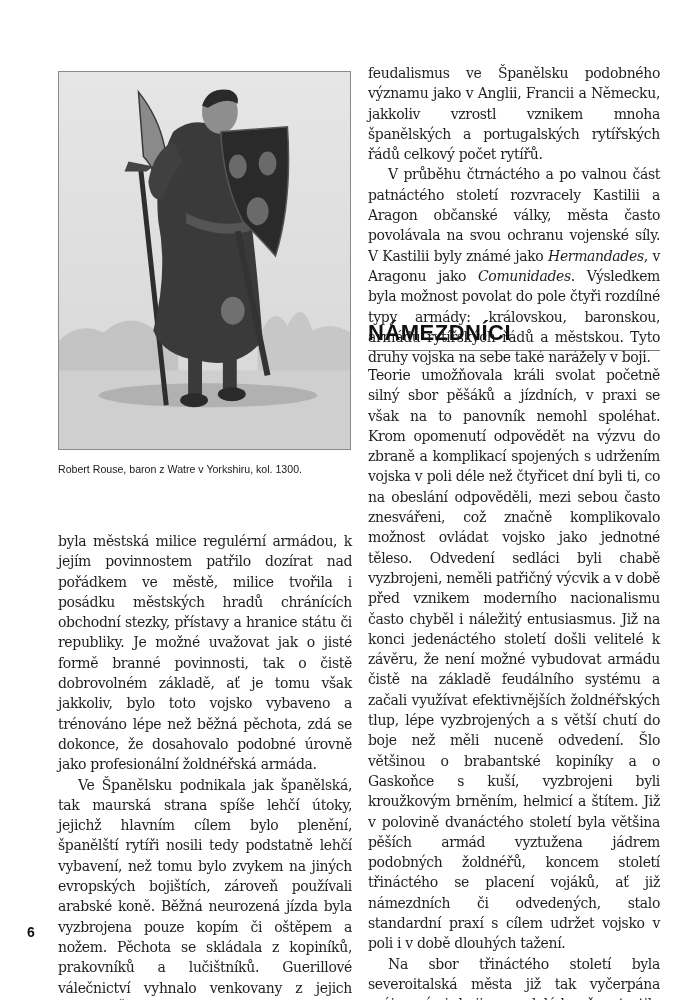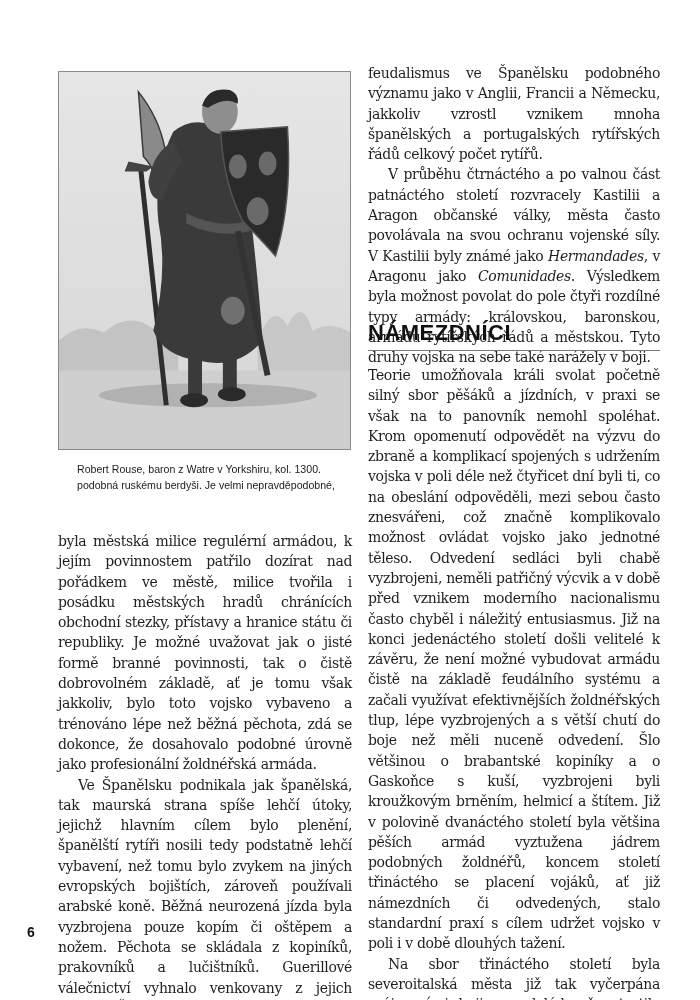--- a/index.html
+++ b/index.html
@@ -5,21 +5,21 @@
   html, body { margin: 0; padding: 0; background: #ffffff; }
   body { width: 700px; height: 1000px; position: relative; overflow: hidden; color: #1c1c1c; }
   .page { position: absolute; left: 0; top: 0; width: 700px; height: 1000px; background: #ffffff; }
 
   .figure { position: absolute; left: 58px; top: 71px; width: 293px; height: 379px;
             border: 1px solid #8a8a8a; box-sizing: border-box; background: #e2e2e2; overflow: hidden; }
   .figure svg { display: block; width: 100%; height: 100%; }
 
   .caption { position: absolute; left: 58px; top: 462px; width: 300px;
              font-family: "Liberation Sans", sans-serif; font-size: 10.6px; line-height: 15.6px;
-             color: #1a1a1a; margin-left: 19px; }
+             color: #1a1a1a; }
 
   .col { position: absolute; font-family: "DejaVu Serif", serif; font-size: 14px; line-height: 20.3px;
          color: #1f1f1f; text-align: justify; letter-spacing: -0.35px; }
   .col p { margin: 0; }
   .col p.indent { text-indent: 20px; }
   .col-left { left: 58px; top: 531px; width: 294px; }
   .col-right-top { left: 368px; top: 63px; width: 292px; }
   .col-right-bottom { left: 368px; top: 365px; width: 292px; }
 
   .heading { position: absolute; left: 368px; top: 320px; width: 292px;
@@ -79,21 +79,20 @@
       <rect x="130" y="280" width="14" height="45" fill="#3a3a3a"></rect>
       <rect x="165" y="270" width="14" height="50" fill="#3a3a3a"></rect>
       <ellipse cx="175" cy="240" rx="12" ry="14" fill="#707070"></ellipse>
       <ellipse cx="136" cy="330" rx="14" ry="7" fill="#2a2a2a"></ellipse>
       <ellipse cx="174" cy="324" rx="14" ry="7" fill="#2a2a2a"></ellipse>
     </svg>
   </div>
 
   <div class="caption">
     <div>Robert Rouse, baron z Watre v Yorkshiru, kol. 1300.</div>
-    <div>podobná ruskému berdyši. Je velmi nepravděpodobné,</div>
   </div>
 
   <div class="col col-left">
     <p>byla městská milice regulérní armádou, k jejím povinnostem patřilo dozírat nad pořádkem ve městě, milice tvořila i posádku městských hradů chránících obchodní stezky, přístavy a hranice státu či republiky. Je možné uvažovat jak o jisté formě branné povinnosti, tak o čistě dobrovolném základě, ať je tomu však jakkoliv, bylo toto vojsko vybaveno a trénováno lépe než běžná pěchota, zdá se dokonce, že dosahovalo podobné úrovně jako profesionální žoldnéřská armáda.</p>
     <p class="indent">Ve Španělsku podnikala jak španělská, tak maurská strana spíše lehčí útoky, jejichž hlavním cílem bylo plenění, španělští rytíři nosili tedy podstatně lehčí vybavení, než tomu bylo zvykem na jiných evropských bojištích, zároveň používali arabské koně. Běžná neurozená jízda byla vyzbrojena pouze kopím či oštěpem a nožem. Pěchota se skládala z kopiníků, prakovníků a lučištníků. Guerillové válečnictví vyhnalo venkovany z jejich půdy a Španělsko se v mnoha ohledech připojilo k Itálii, vzniklo zde mnoho více či méně závislých měst, na rozdíl od Itálie však zůstávala pod královskou suverenitou. Z tohoto důvodu nedosáhl</p>
   </div>
 
   <div class="col col-right-top">
     <p>feudalismus ve Španělsku podobného významu jako v Anglii, Francii a Německu, jakkoliv vzrostl vznikem mnoha španělských a portugalských rytířských řádů celkový počet rytířů.</p>
     <p class="indent"><span>V průběhu čtrnáctého a po valnou část patnáctého století rozvracely Kastilii a Aragon občanské války, města často povolávala na svou ochranu vojenské síly. V Kastilii byly známé jako </span><i>Hermandades</i><span>, v Aragonu jako </span><i>Comunidades</i><span>. Výsledkem byla možnost povolat do pole čtyři rozdílné typy armády: královskou, baronskou, armádu rytířských řádů a městskou. Tyto druhy vojska na sebe také narážely v boji.</span></p>

